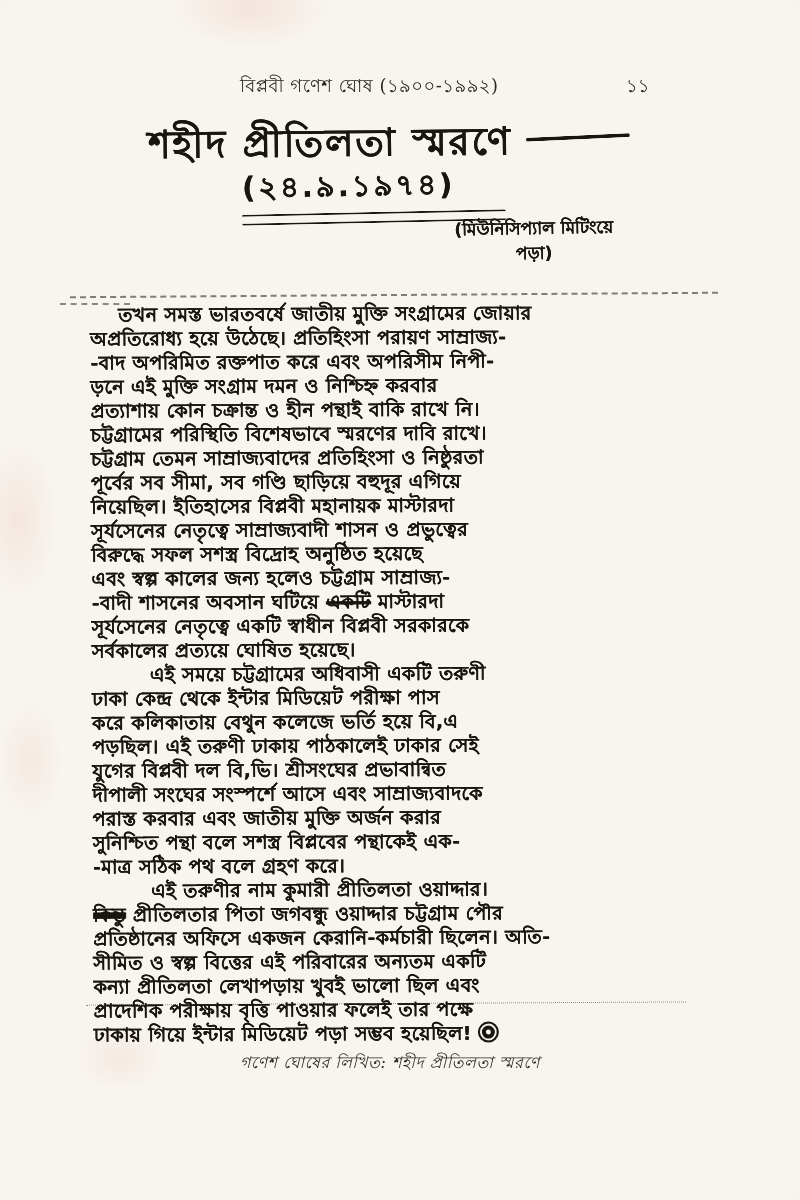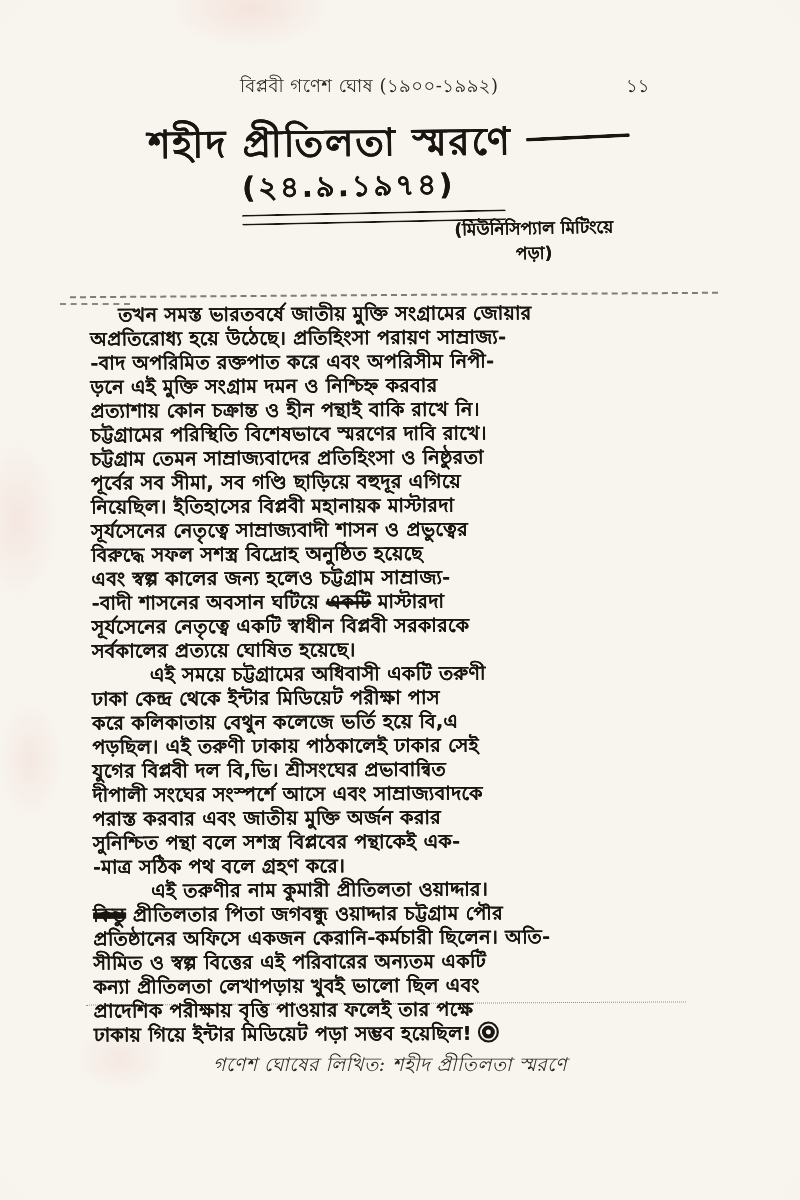--- a/index.html
+++ b/index.html
@@ -19,21 +19,21 @@
       radial-gradient(ellipse 900px 1300px at 400px 600px, #f8f5ef 60%, #efece4 100%);
     color:#1c1916;
   }
   
   .printed{font-family:"DejaVu Serif","Liberation Serif",serif;color:#2a2622;}
   .book-header{position:absolute;top:72px;left:12px;width:800px;height:26px;}
   .book-title{position:absolute;left:228px;top:0;font-size:18px;letter-spacing:.5px;}
   .page-number{position:absolute;left:614px;top:0;font-size:18px;}
   .footer-caption{
     position:absolute;top:1050px;left:0;width:780px;text-align:center;
-    font-style:italic;font-size:19px;letter-spacing:.5px;
+    font-style:italic;font-size:16px;letter-spacing:.5px;
   }
   
   .hand{
     color:#191511;
     text-shadow:0 0 .6px #191511;
     font-family:"DejaVu Sans",sans-serif;
   }
   .hand-title{
     position:absolute;top:112px;left:148px;width:560px;
     font-size:38px;font-weight:bold;transform:rotate(-.6deg);

